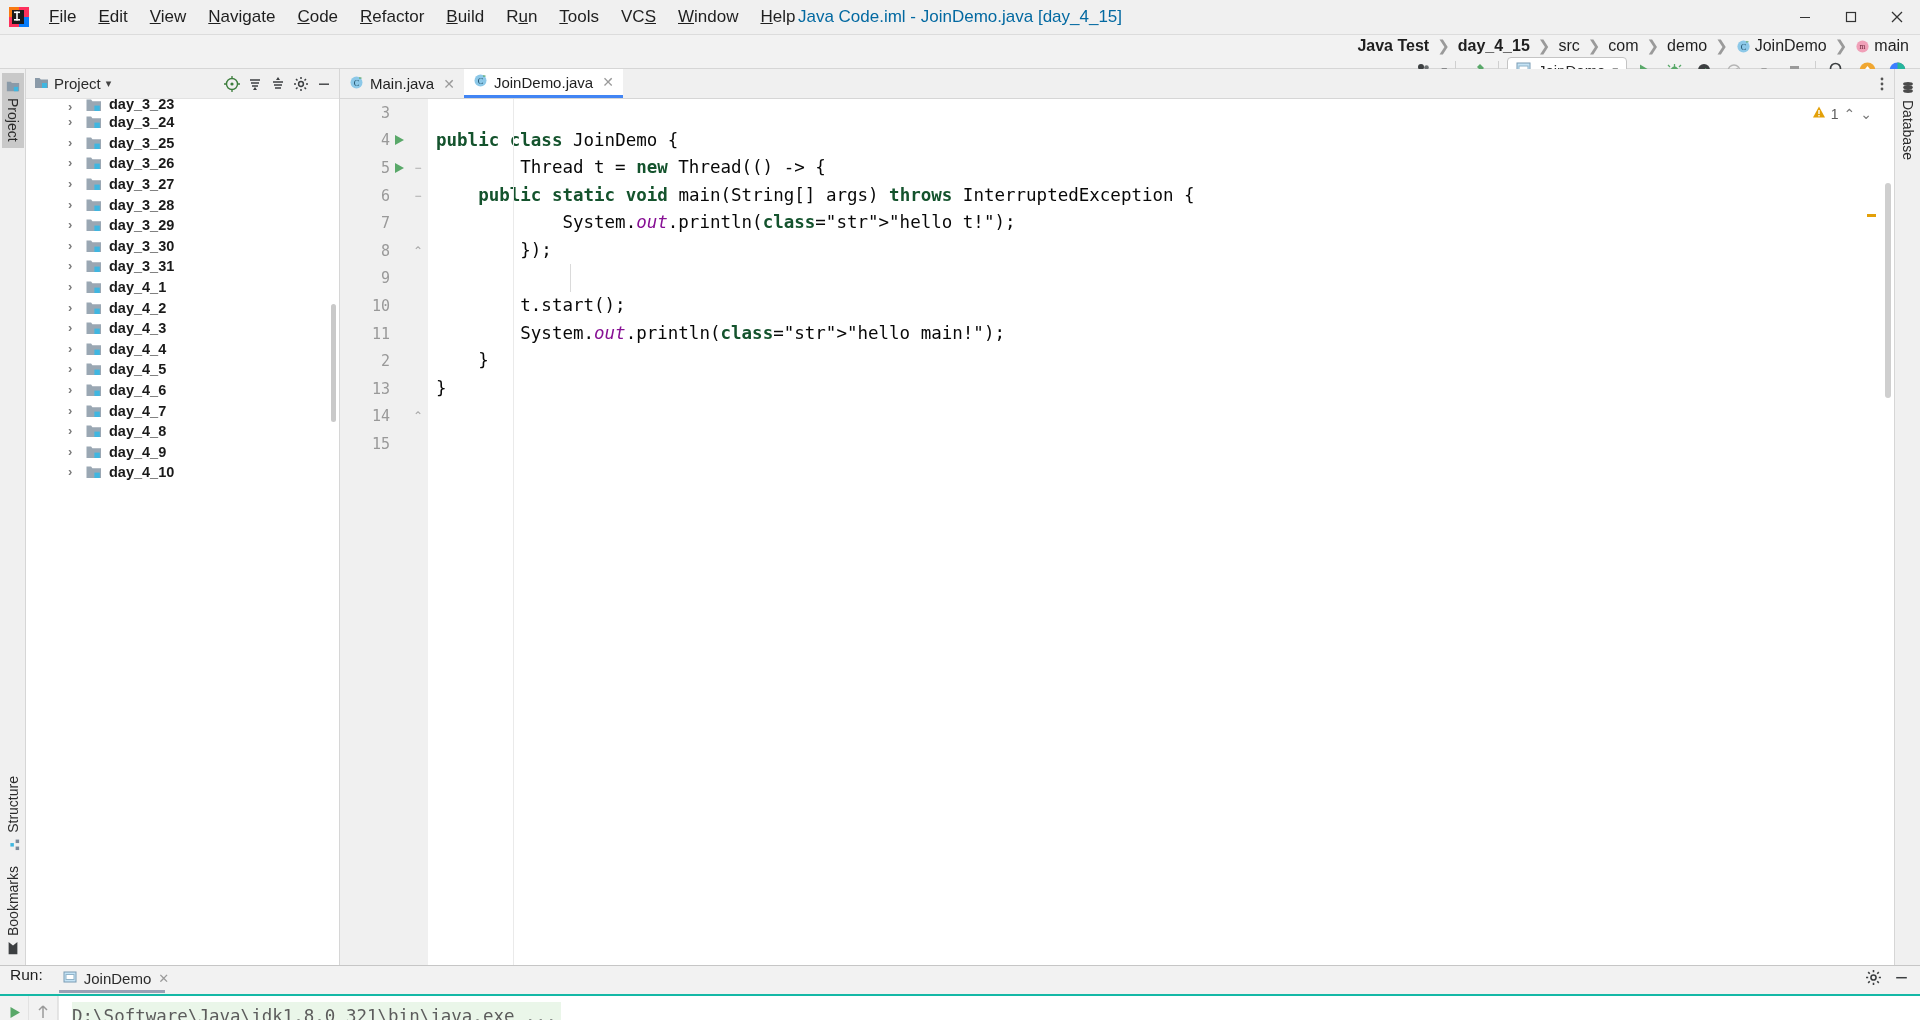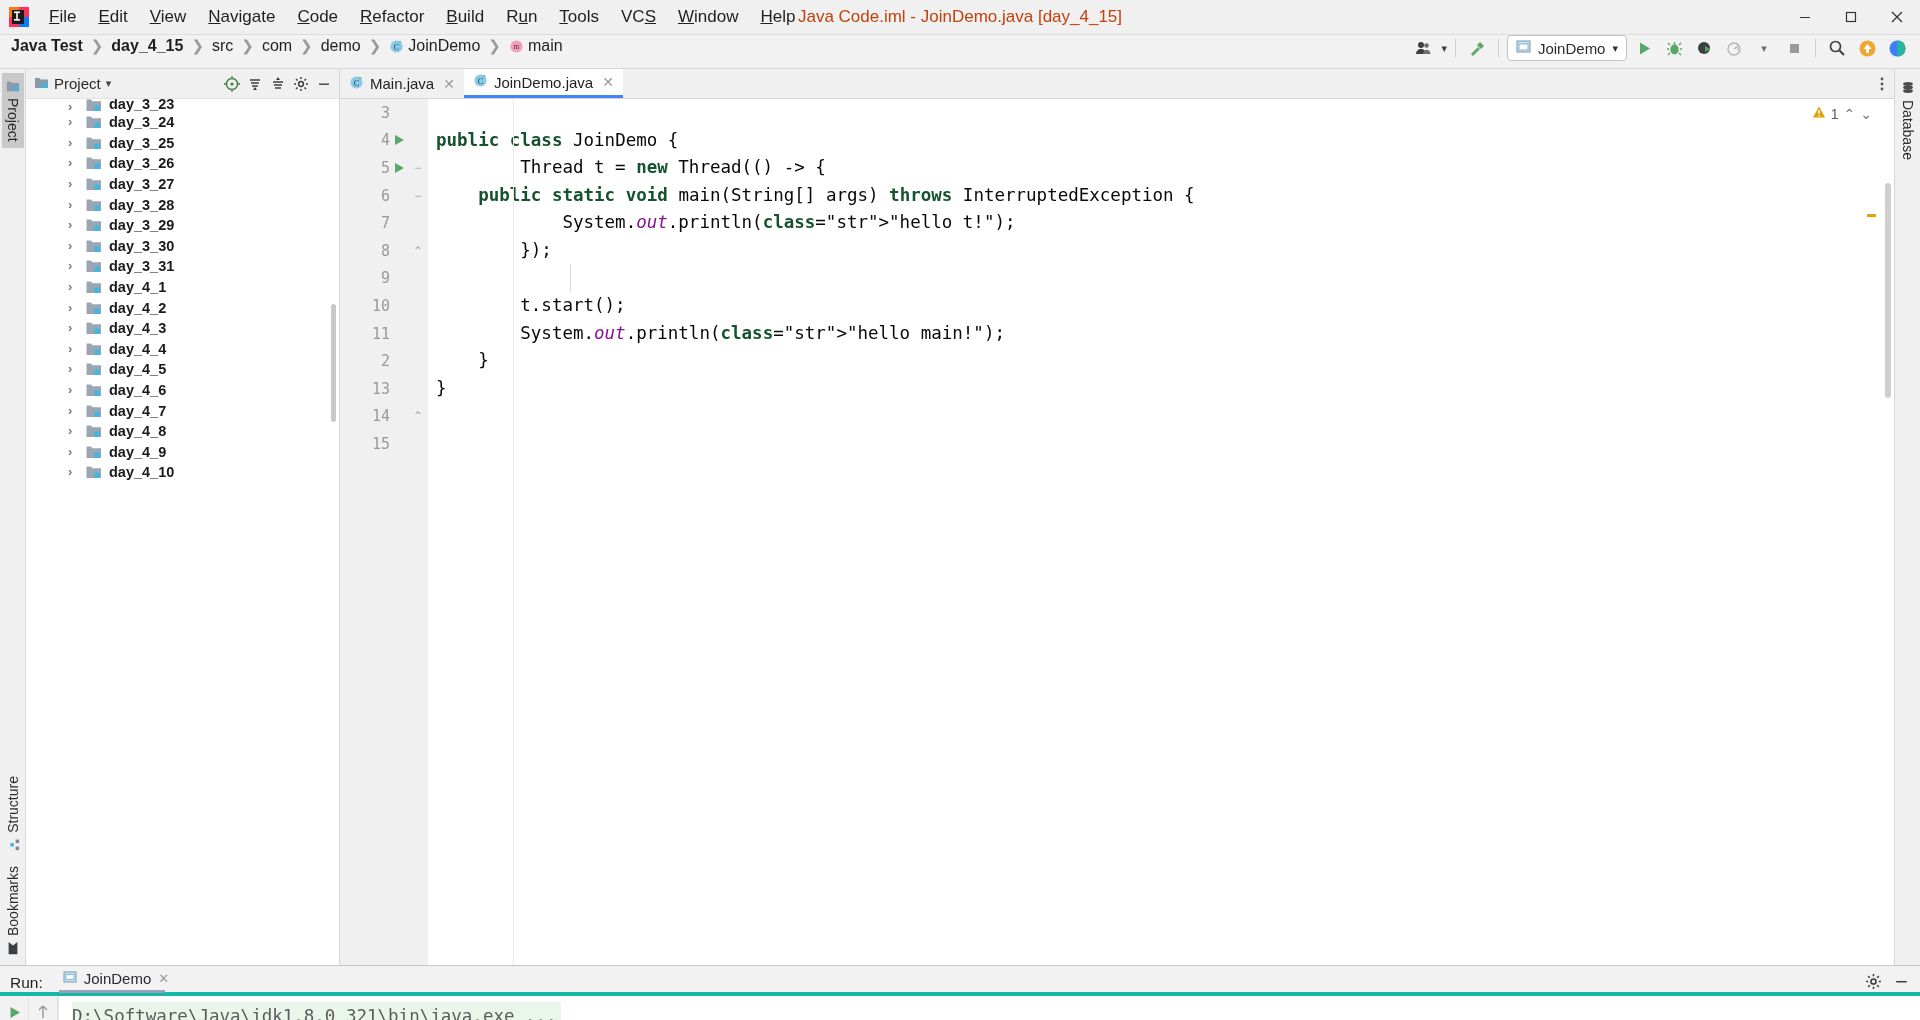--- a/index.html
+++ b/index.html
@@ -18,29 +18,29 @@
     display:flex; align-items:center; position:relative;
   }
   #app-logo{ width:22px;height:22px;margin:0 8px 0 8px; position:relative; flex:none;}
   .menu-list{ display:flex; align-items:center; gap:0px;}
   .menu-item{
     padding:4px 11px; font-size:17px; color:#1f1f1f; cursor:default; white-space:nowrap;
   }
   .menu-item span.u{ text-decoration:underline;}
   #window-title{
     position:absolute; left:0; right:0; text-align:center; font-size:17px;
-    color:#c2410c; pointer-events:none;
+    color:#0369a1; pointer-events:none;
   }
   #win-buttons{ margin-left:auto; display:flex; height:100%; z-index:3;}
   .winbtn{ width:46px; height:100%; display:flex; align-items:center; justify-content:center; color:#333; }
 
   
   #navbar{
     height:34px; background:#f2f2f2; border-bottom:1px solid #d6d6d6;
-    display:flex; align-items:flex-start; padding:0 6px;
+    display:flex; align-items:flex-end; padding:0 6px;flex-direction:column;
   }
   #breadcrumb{ display:flex; align-items:center; font-size:16px; gap:2px;}
   .crumb{ padding:2px 5px; color:#1f1f1f; white-space:nowrap;}
   .crumb.bold{ font-weight:bold;}
   .crumb-sep{ color:#9a9a9a; font-size:15px; padding:0 1px;}
   .crumb-ico{ width:15px;height:15px;display:inline-block;vertical-align:-3px;margin-right:4px;}
   #toolbar-right{ margin-left:auto; display:flex; align-items:center; gap:4px; padding-right:4px;}
   .tbtn{ width:26px;height:26px;display:flex;align-items:center;justify-content:center;}
   .tsep{ width:1px;height:18px;background:#cfcfcf;margin:0 4px;}
   #runconfig{
@@ -103,21 +103,21 @@
   #indent-guide{ position:absolute; left:142px; top:165px; height:28px; width:1px; background:#dadada;}
   #editor-rightmark{ position:absolute; right:18px; top:115px; width:9px; height:3px; background:#e3a008;}
   #editor-scroll{ position:absolute; right:3px; top:84px; width:6px; height:215px; background:#cfcfcf; border-radius:3px;}
   #inspect-widget{ position:absolute; right:22px; top:6px; display:flex; align-items:center; gap:5px; font-size:14px; color:#5b5b5b;}
 
   
   #right-rail{ width:26px; background:#f0f0f0; border-left:1px solid #d6d6d6; padding-top:6px; display:flex; flex-direction:column; align-items:center;}
 
   
   #runpanel{ height:393px; background:#fff; border-top:1px solid #c6c6c6; display:flex; flex-direction:column;}
-  #run-head{ height:30px; background:#f2f2f2; display:flex; align-items:flex-end; padding-left:10px; gap:14px; border-bottom:4px solid #14b8a6;}
+  #run-head{ height:30px; background:#f2f2f2; display:flex; align-items:flex-start; padding-left:10px; gap:14px; border-bottom:2px solid #14b8a6;}
   #run-head .label{ font-size:15.5px; color:#1f1f1f;}
   .run-tab{ display:flex; align-items:center; gap:7px; font-size:15px; padding:4px 6px 5px; position:relative;}
   .run-tab.active:after{ content:""; position:absolute; left:2px; right:10px; bottom:-1px; height:3px; background:#9aa0b5;}
   #run-head .right{ margin-left:auto; display:flex; gap:6px; padding-right:8px;}
   #run-body{ flex:1; display:flex; min-height:0;}
   #run-rail{ width:58px; background:#f2f2f2; border-right:1px solid #e2e2e2; display:flex;}
   .run-rail-col{ width:29px; display:flex; flex-direction:column; align-items:center; padding-top:6px; gap:9px;}
   .run-rail-col.b{ border-left:1px solid #e2e2e2;}
   .rr-ico{ width:20px; height:20px; display:flex; align-items:center; justify-content:center;}
   #console{ flex:1; padding:6px 0 0 14px; overflow:hidden; position:relative;}

